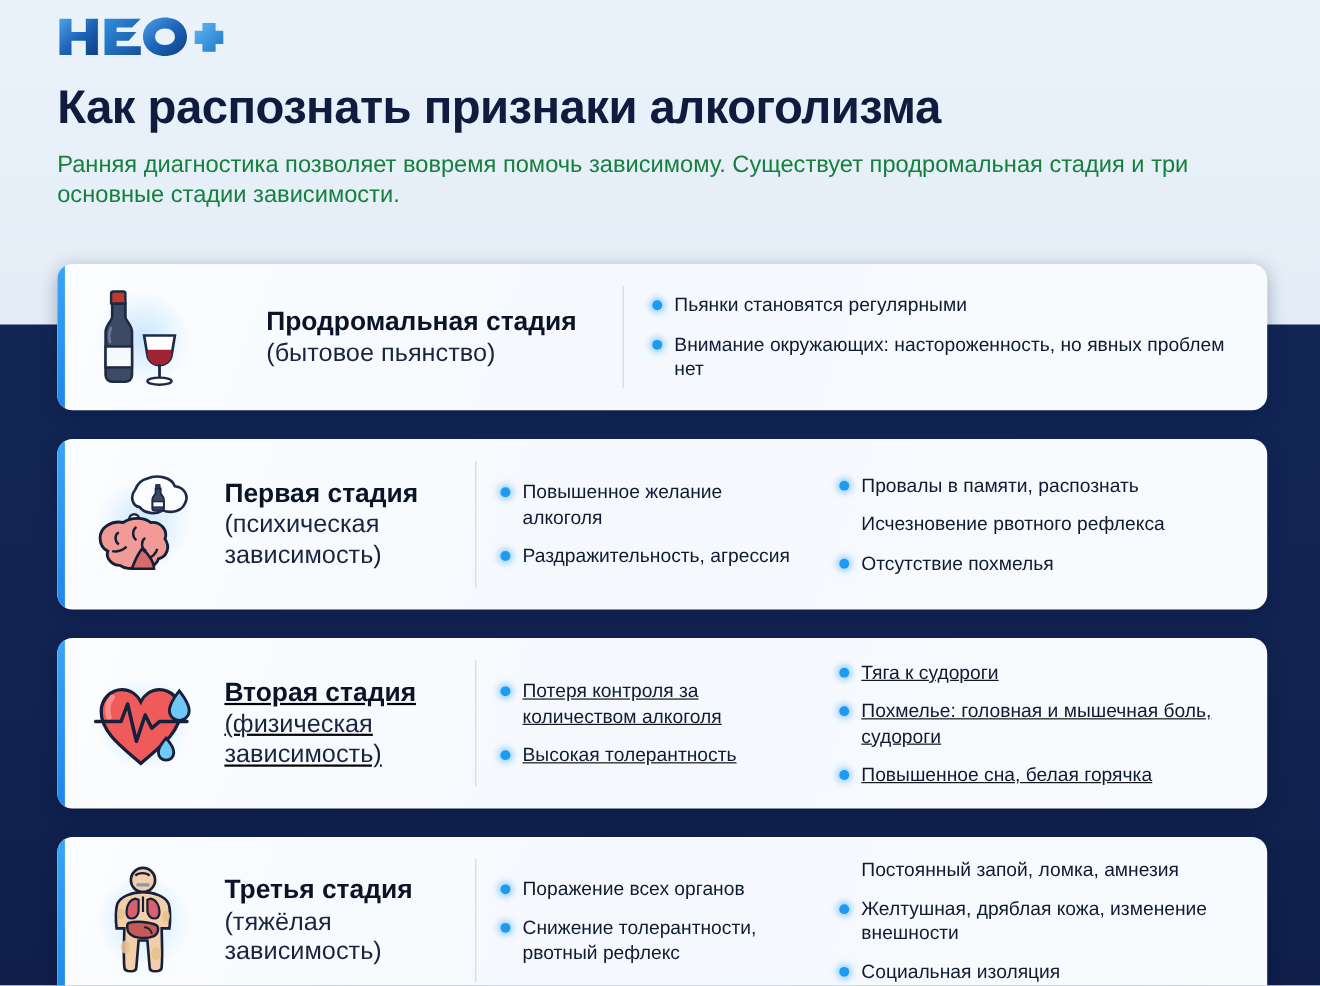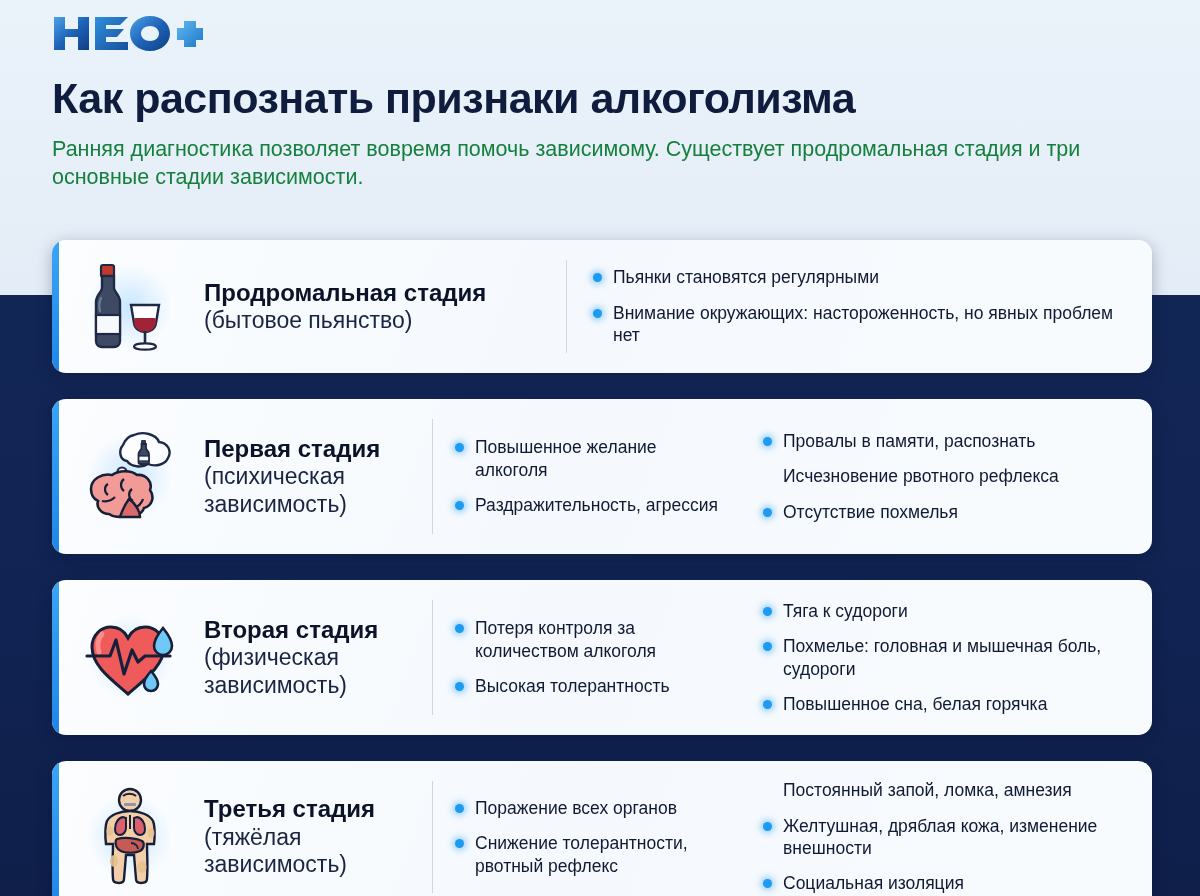--- a/index.html
+++ b/index.html
@@ -83,21 +83,21 @@
   .card::before {
     content: "";
     position: absolute;
     left: 0; top: 0; bottom: 0;
     width: 7px;
     background: linear-gradient(180deg, #3aa5f5 0%, #1f86e8 100%);
   }
 
   .card-c1 { height: 133px; }
   .card-c2 { height: 155px; }
-  .card-c3 { height: 155px; }
+  .card-c3 { height: 155px; text-decoration: underline; }
   .card-c4 { height: 152px; }
 
   
   .stage {
     display: flex;
     align-items: center;
     flex: 0 0 auto;
     padding-left: 26px;
   }
 
@@ -174,21 +174,21 @@
     background: #1e9bf0;
     margin-top: 7px;
     margin-right: 11px;
     box-shadow: 0 0 7px 2px rgba(40,160,245,0.55);
   }
   .dot.hidden { background: transparent; box-shadow: none; }
 
   .btext { flex: 1 1 auto; }
 
   
-  .c1-stage { flex: 0 0 514px; }
+  .c1-stage { flex: 0 0 514px; gap: 38px; }
   .c2-stage { flex: 0 0 380px; }
   .c3-stage { flex: 0 0 380px; }
   .c4-stage { flex: 0 0 380px; }
 
   .c1-col { flex: 1 1 auto; padding-left: 26px; }
   .col-left  { flex: 0 0 308px; }
   .col-right { flex: 1 1 auto; }
 </style>
 </head>
 <body>

